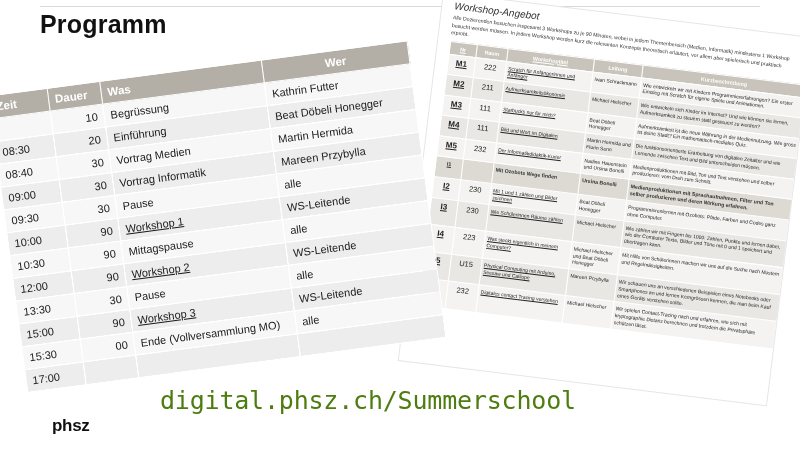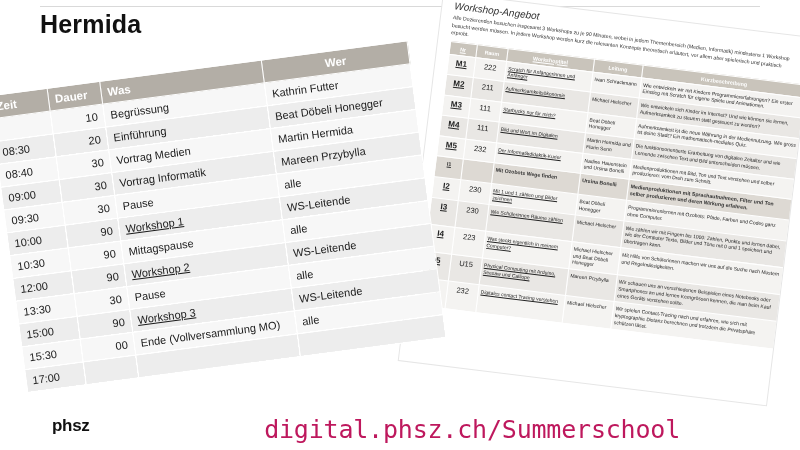--- a/index.html
+++ b/index.html
@@ -43,27 +43,26 @@
     font-size: 17px;
     font-weight: bold;
     color: #111;
     letter-spacing: -0.3px;
   }
   .urlbar {
     position: absolute;
     left: 160px;
     top: 386px;
     width: 520px;
-    text-align: right;
+    text-align: left;
     font-family: "DejaVu Sans Mono", "Liberation Mono", monospace;
     font-size: 25px;
-    color: #be185d;
+    color: #4d7c0f;
     z-index: 40;
     letter-spacing: -0.2px;
-    margin-top: 29px;
   }
 
   
   .prog-wrap {
     position: absolute;
     left: 8px;
     top: 70px;
     width: 370px;
     height: 330px;
     transform: rotate(-7.5deg);
@@ -171,21 +170,21 @@
     font-size: 5.2px;
     color: #333;
   }
 </style>
 </head>
 <body>
 
 <div class="slide">
 
   <div class="topline"></div>
-  <div class="title">Hermida</div>
+  <div class="title">Programm</div>
 
   <div class="prog-wrap">
     <table class="prog">
       <thead>
         <tr>
           <th class="c-zeit">Zeit</th>
           <th class="c-dauer">Dauer</th>
           <th class="c-was">Was</th>
           <th class="c-wer wer">Wer</th>
         </tr>

